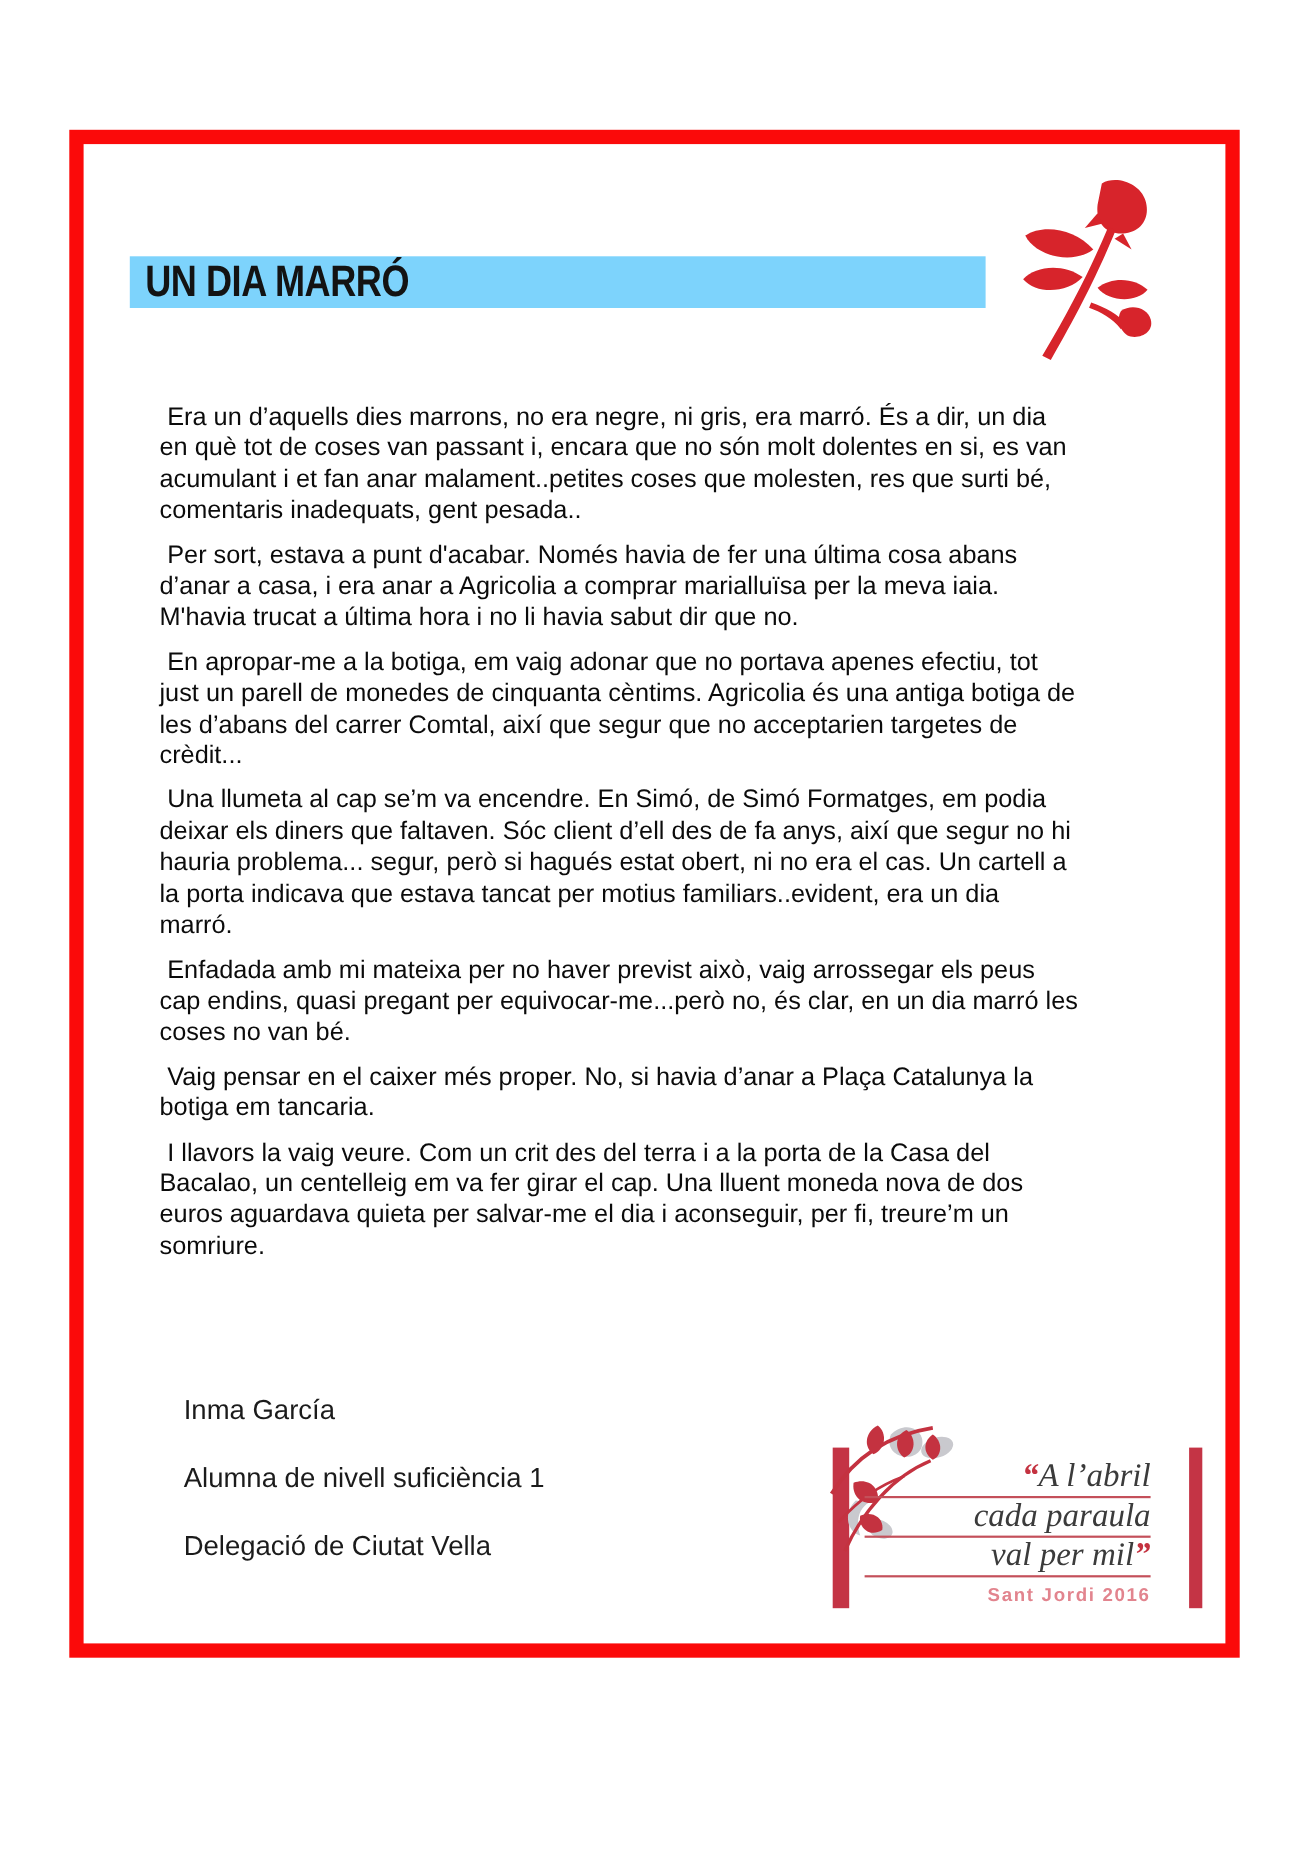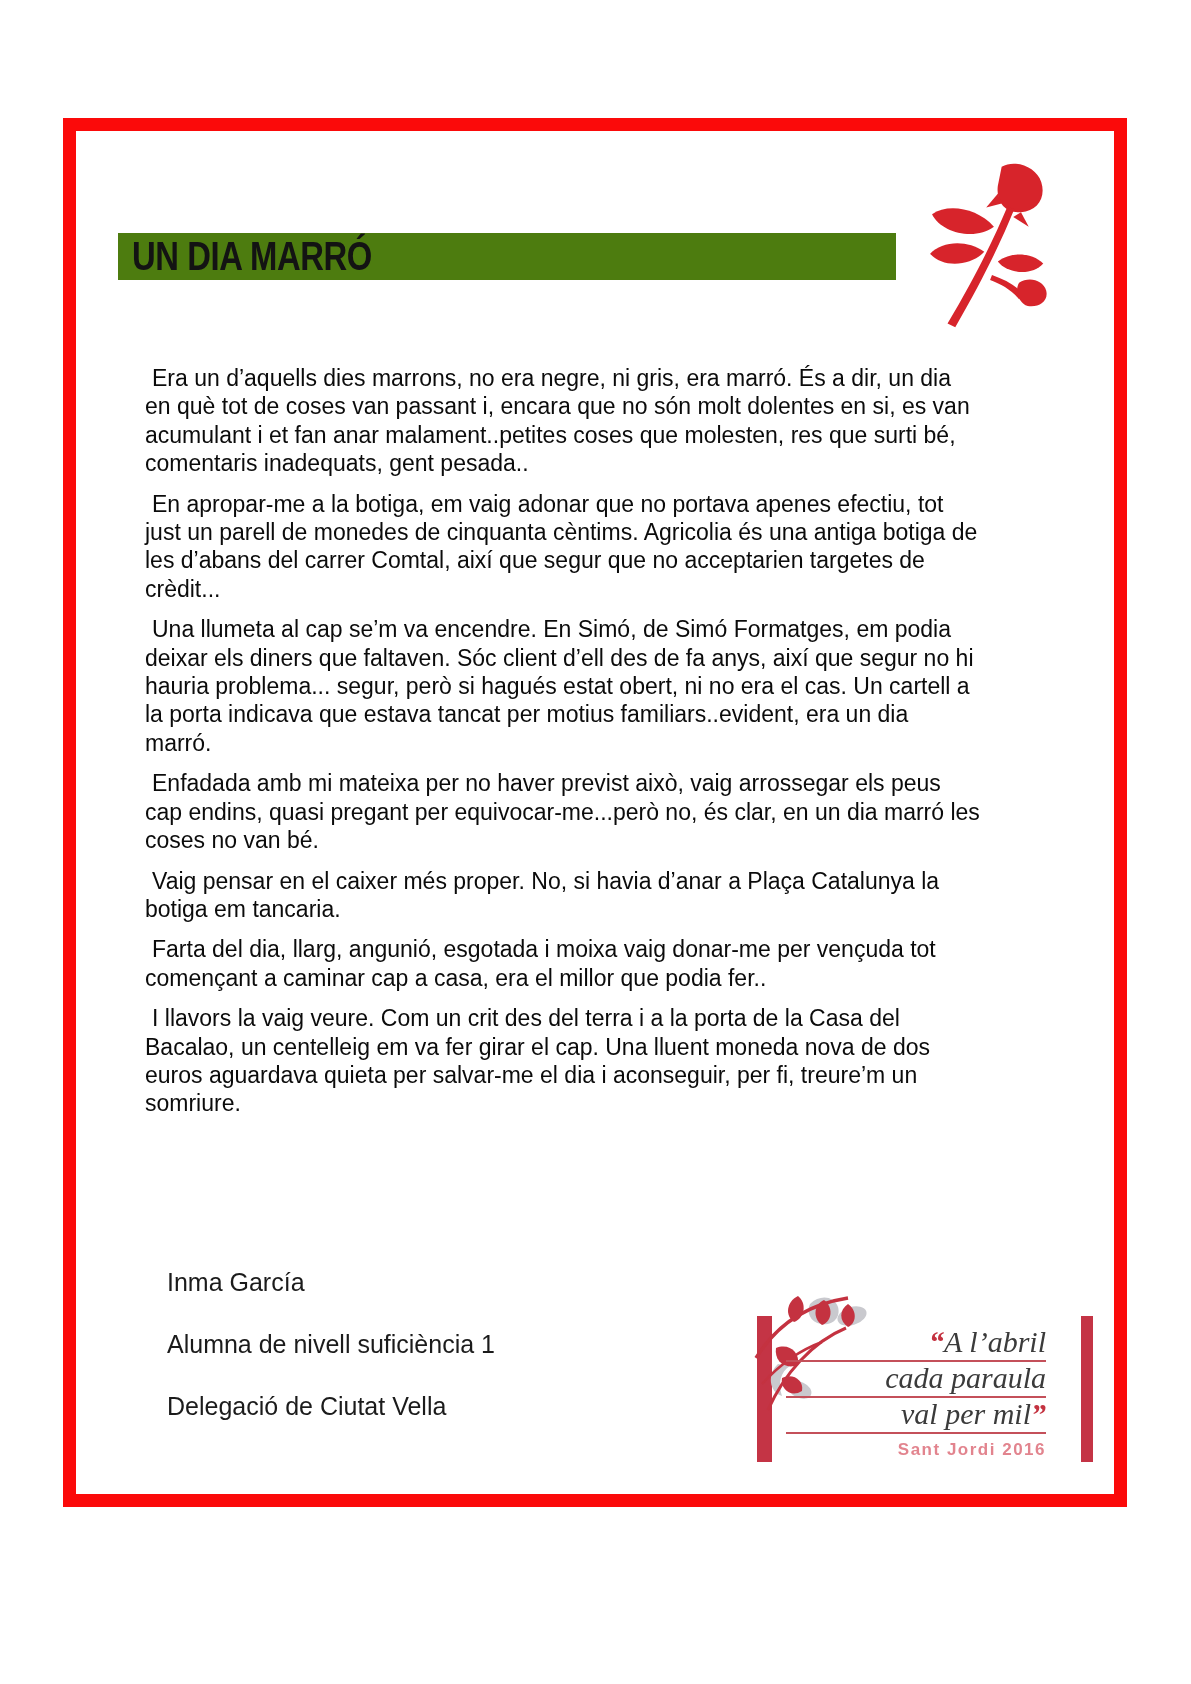--- a/index.html
+++ b/index.html
@@ -12,21 +12,21 @@
   }
   .frame{
     position:absolute;left:63px;top:118px;
     width:1064px;height:1389px;
     border:13px solid #fb0a0a;
     box-sizing:border-box;
   }
   .title-bar{
     position:absolute;left:118px;top:233px;
     width:778px;height:47px;
-    background:#4d7c0f;
+    background:#7dd3fc;
     display:flex;align-items:center;
   }
   .title-text{
     display:inline-block;
     margin-left:14px;
     font-size:40px;font-weight:700;color:#131313;
     letter-spacing:-0.5px;
     transform:scaleX(0.82);transform-origin:0 50%;
     white-space:nowrap;
   }
@@ -99,25 +99,25 @@
       <path d="M92,66 C74,46 44,42 28,53 C37,72 72,81 92,66 Z"></path>
       <path d="M82,92 C64,79 38,81 26,94 C39,109 68,107 82,92 Z"></path>
       <path d="M96,102 C110,91 132,93 143,104 C132,117 106,115 96,102 Z"></path>
       <path d="M90,116 C104,121 115,127 123,136 L118,141 C110,131 99,125 88,121 Z"></path>
       <path d="M118,124 C128,117 143,121 146,132 C149,143 138,150 127,148 C118,146 113,132 118,124 Z"></path>
     </g>
   </svg>
 
   <div class="story">
     <p>Era un d’aquells dies marrons, no era negre, ni gris, era marró. És a dir, un dia en què tot de coses van passant i, encara que no són molt dolentes en si, es van acumulant i et fan anar malament..petites coses que molesten, res que surti bé, comentaris inadequats, gent pesada..</p>
+    <p>Per sort, estava a punt d'acabar. Només havia de fer una última cosa abans d’anar a casa, i era anar a Agricolia a comprar marialluïsa per la meva iaia. M'havia trucat a última hora i no li havia sabut dir que no.</p>
     <p>En apropar-me a la botiga, em vaig adonar que no portava apenes efectiu, tot just un parell de monedes de cinquanta cèntims. Agricolia és una antiga botiga de les d’abans del carrer Comtal, així que segur que no acceptarien targetes de crèdit...</p>
     <p>Una llumeta al cap se’m va encendre. En Simó, de Simó Formatges, em podia deixar els diners que faltaven. Sóc client d’ell des de fa anys, així que segur no hi hauria problema... segur, però si hagués estat obert, ni no era el cas. Un cartell a la porta indicava que estava tancat per motius familiars..evident, era un dia marró.</p>
     <p>Enfadada amb mi mateixa per no haver previst això, vaig arrossegar els peus cap endins, quasi pregant per equivocar-me...però no, és clar, en un dia marró les coses no van bé.</p>
     <p>Vaig pensar en el caixer més proper. No, si havia d’anar a Plaça Catalunya la botiga em tancaria.</p>
-    <p>Farta del dia, llarg, angunió, esgotada i moixa vaig donar-me per vençuda tot començant a caminar cap a casa, era el millor que podia fer..</p>
     <p>I llavors la vaig veure. Com un crit des del terra i a la porta de la Casa del Bacalao, un centelleig em va fer girar el cap. Una lluent moneda nova de dos euros aguardava quieta per salvar-me el dia i aconseguir, per fi, treure’m un somriure.</p>
   </div>
 
   <div class="author-line author-name">Inma García</div>
   <div class="author-line author-role">Alumna de nivell suficiència 1</div>
   <div class="author-line author-delegation">Delegació de Ciutat Vella</div>
 
   <div class="badge-bar badge-bar-left"></div>
   <div class="badge-bar badge-bar-right"></div>
 

